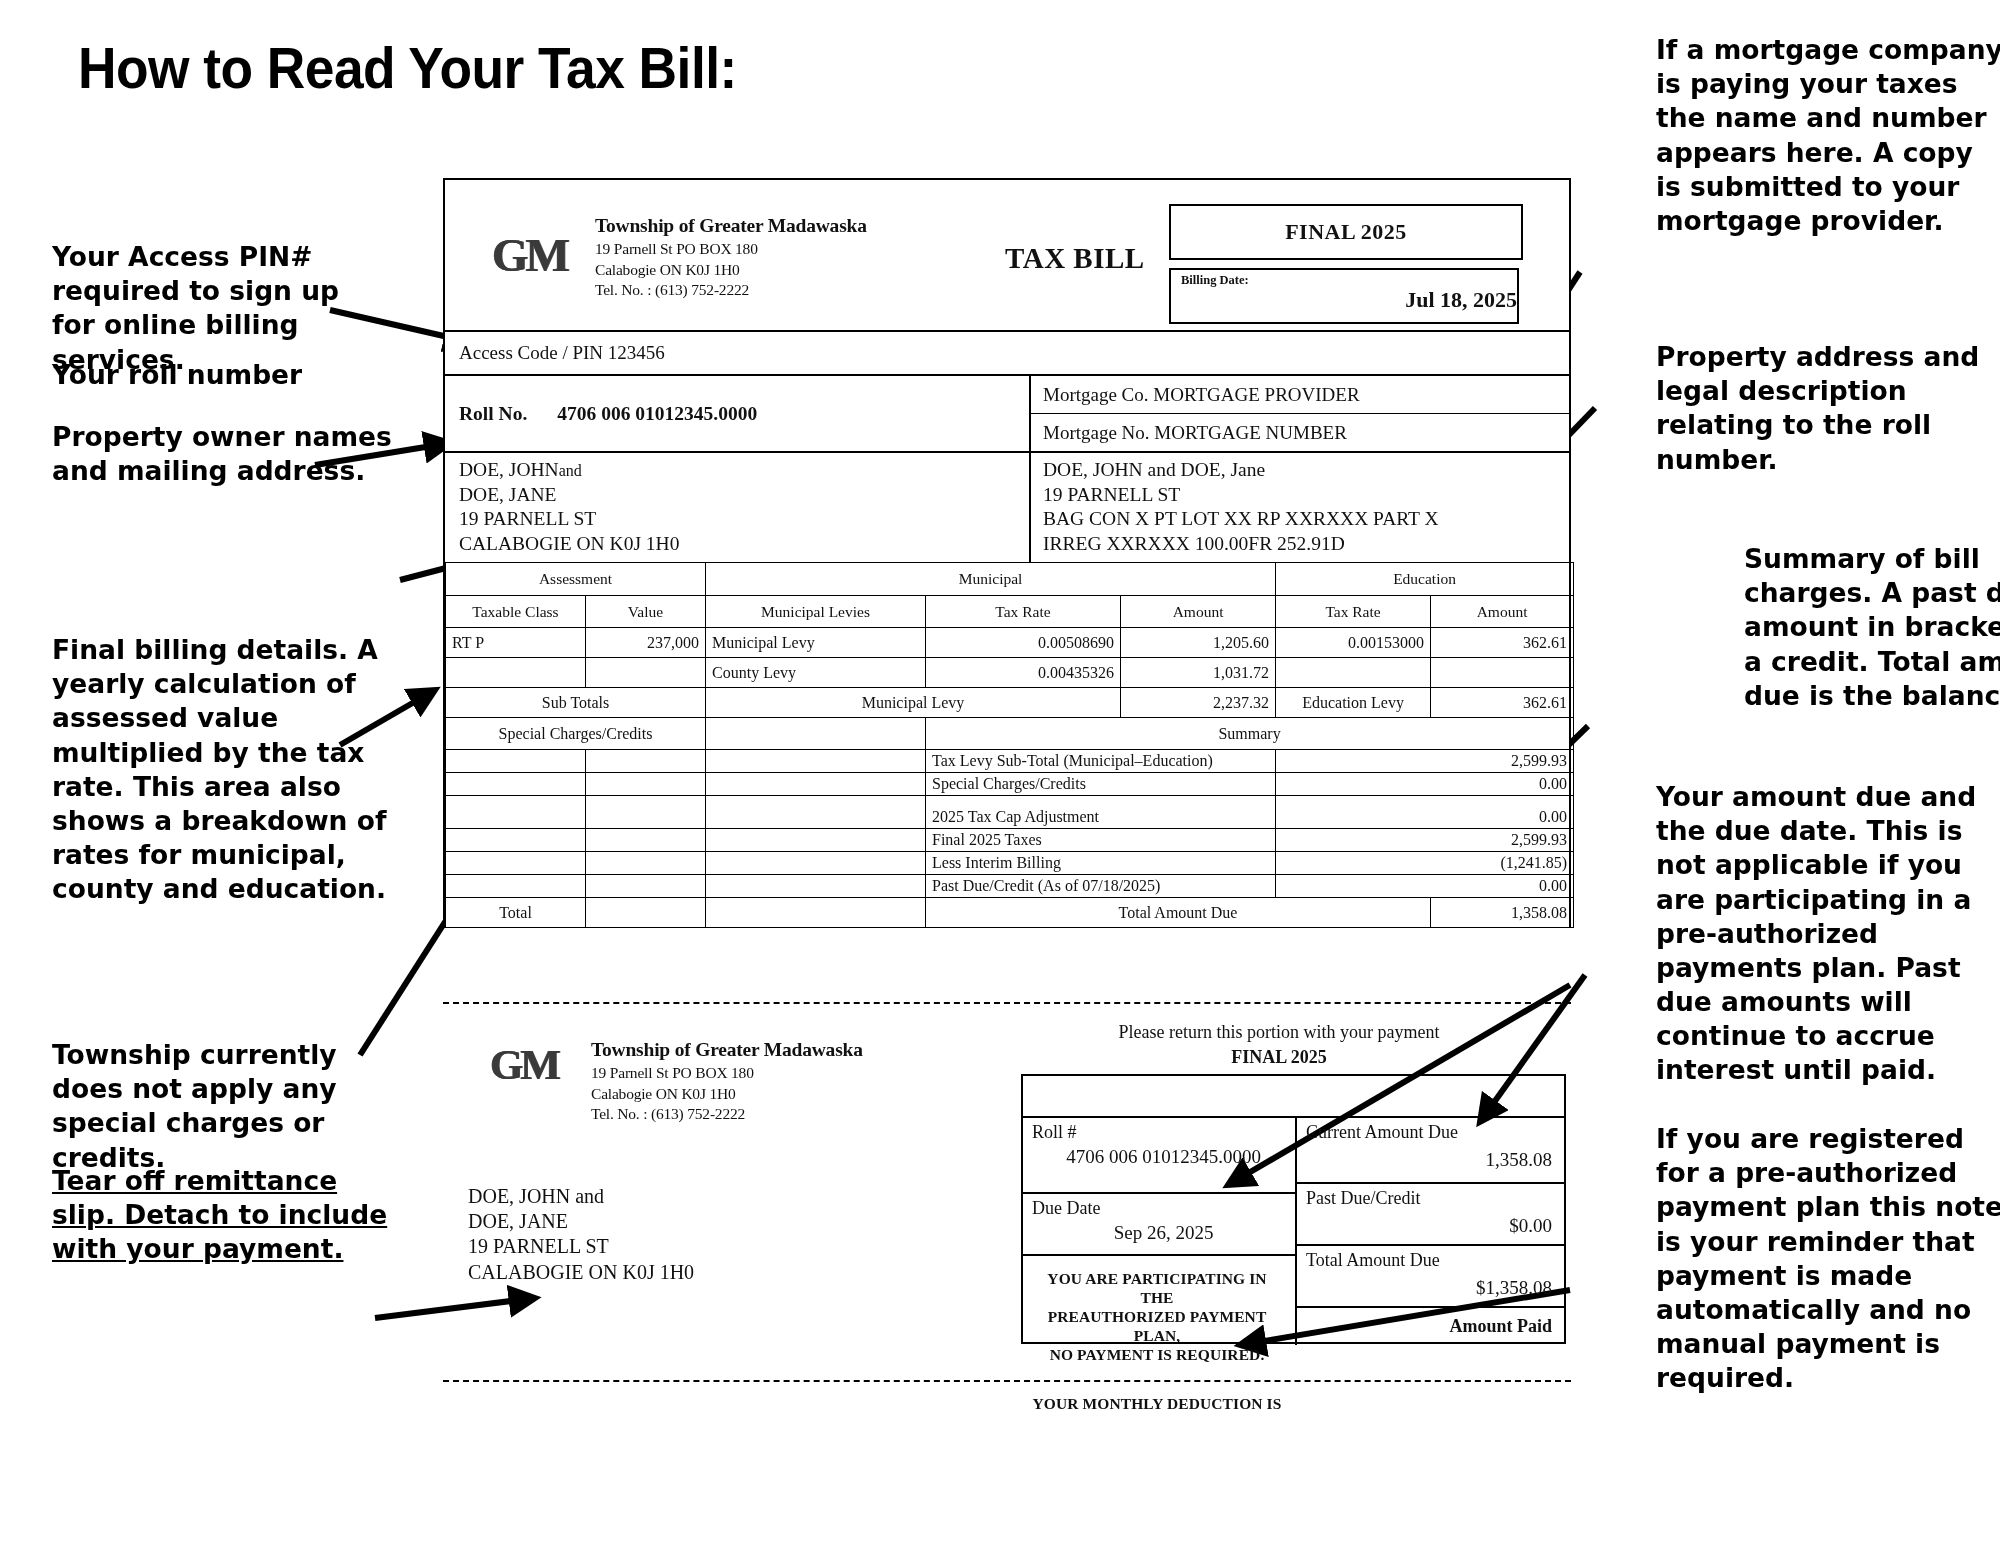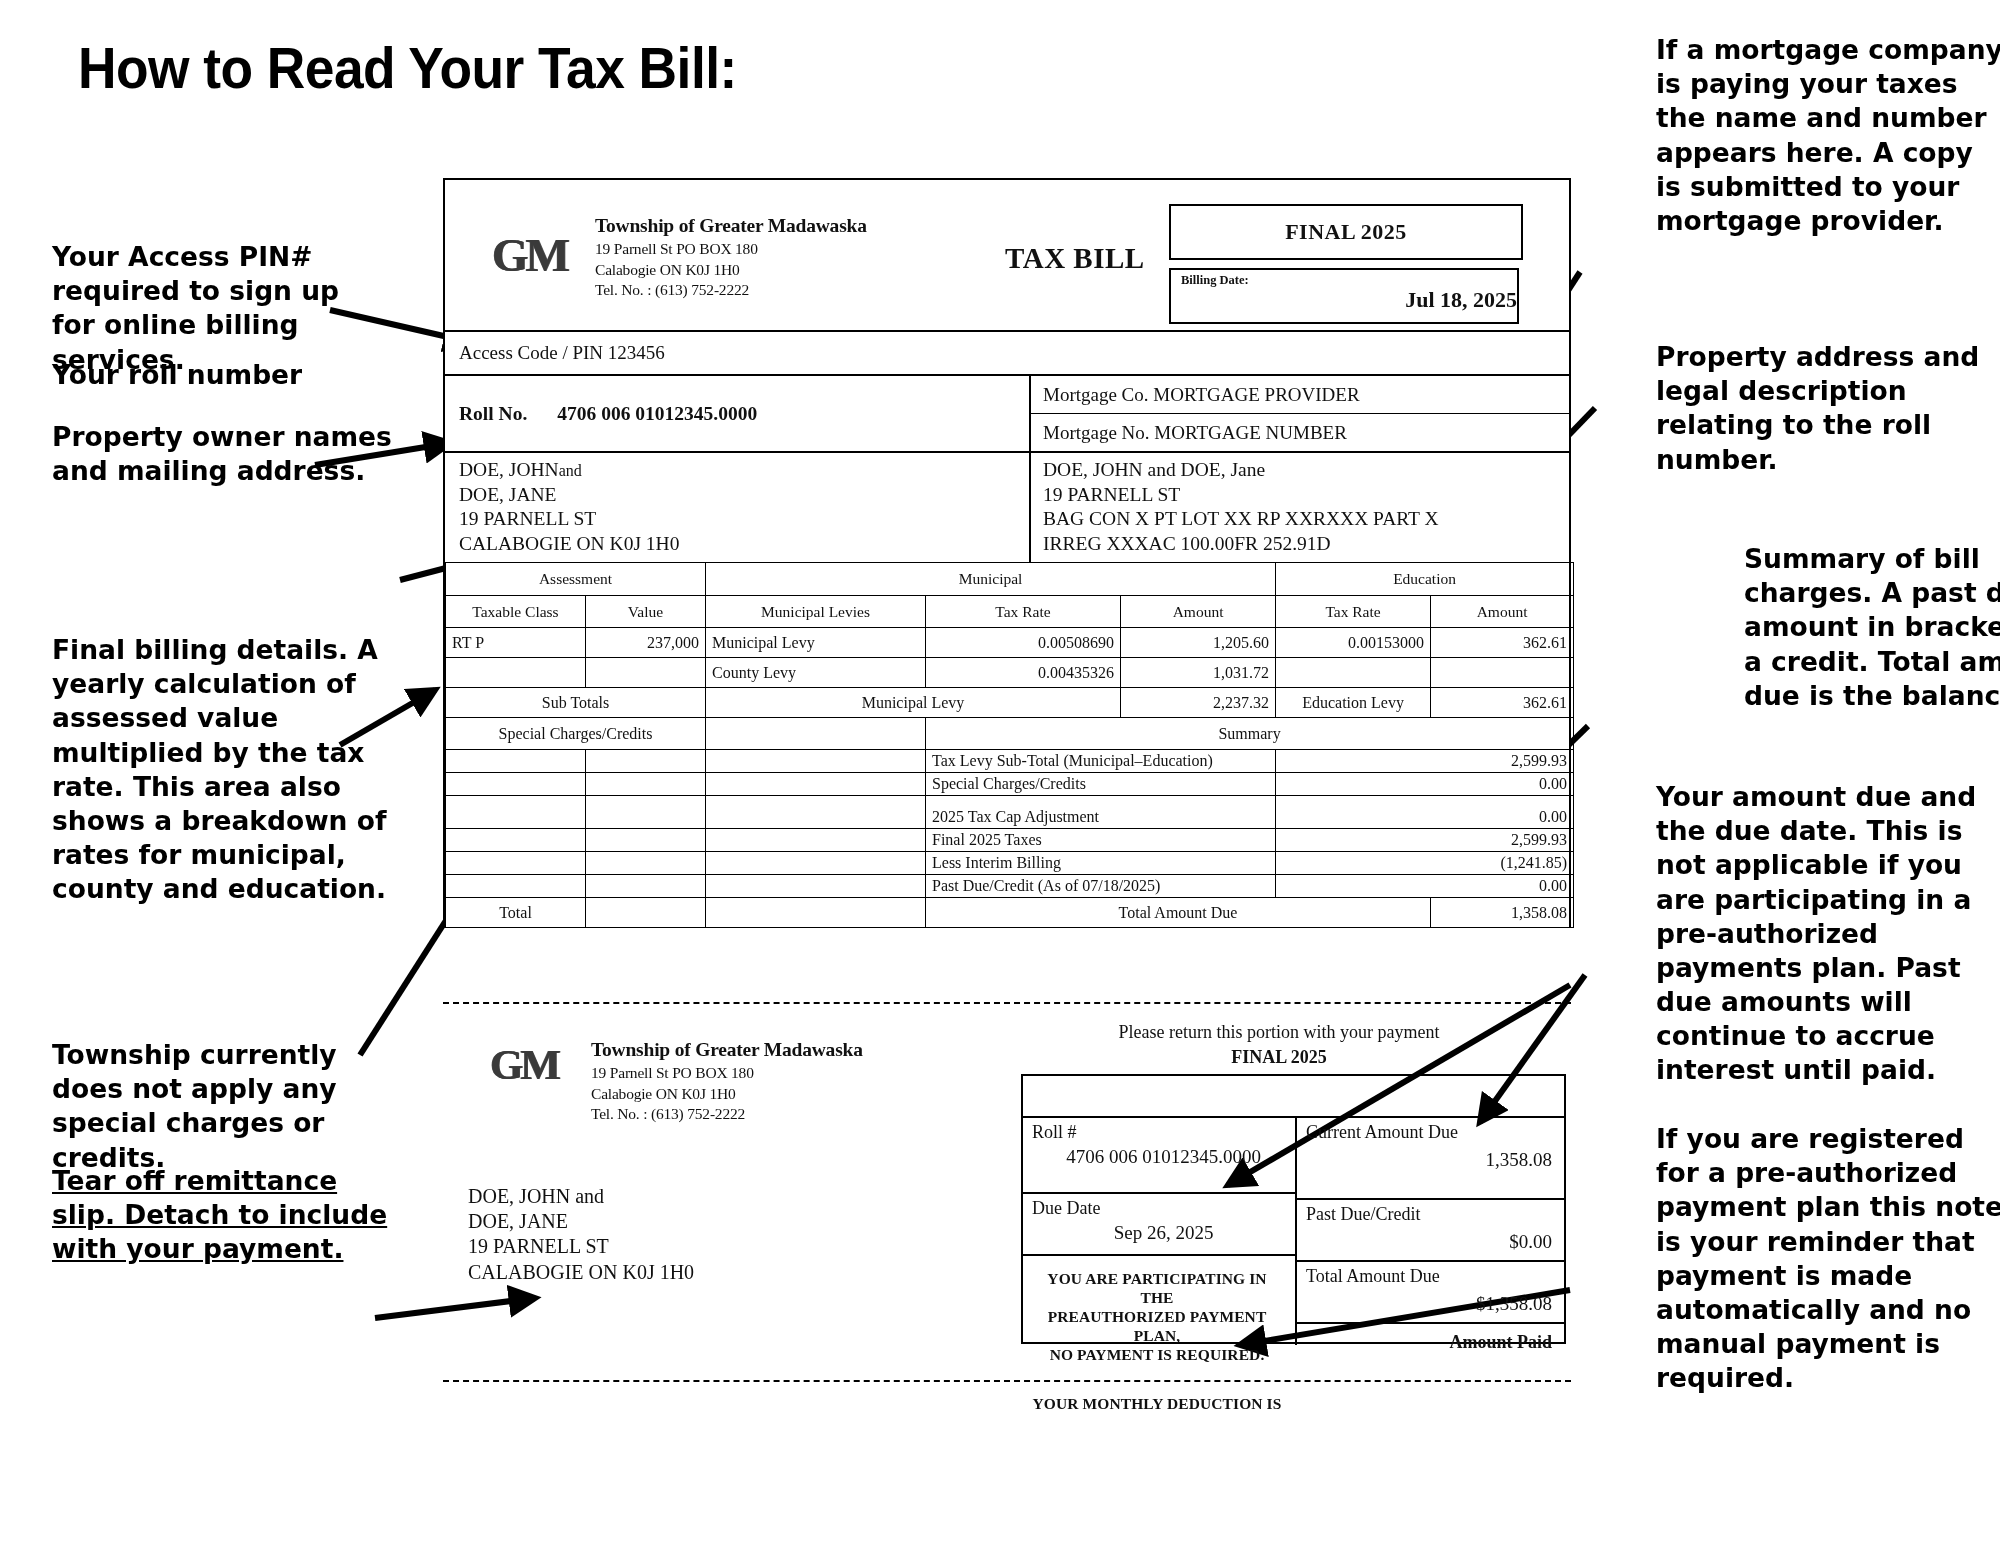--- a/index.html
+++ b/index.html
@@ -402,21 +402,21 @@
       <div class="owner-cell">
         <div><span>DOE, JOHN</span><span class="small-and">and</span></div>
         <div>DOE, JANE</div>
         <div>19 PARNELL ST</div>
         <div>CALABOGIE ON K0J 1H0</div>
       </div>
       <div class="prop-cell">
         <div>DOE, JOHN and DOE, Jane</div>
         <div>19 PARNELL ST</div>
         <div>BAG CON X PT LOT XX RP XXRXXX PART X</div>
-        <div>IRREG XXXAC 100.00FR 252.91D</div>
+        <div>IRREG XXRXXX 100.00FR 252.91D</div>
       </div>
     </div>
 
     <table class="levy">
       <colgroup>
         <col style="width:140px">
           <col style="width:120px">
         <col style="width:220px">
           <col style="width:195px">
           <col style="width:155px">
@@ -569,21 +569,21 @@
           <div class="pap-note">
             <div>YOU ARE PARTICIPATING IN THE</div>
             <div>PREAUTHORIZED PAYMENT PLAN,</div>
             <div>NO PAYMENT IS REQUIRED.</div>
           </div>
           <div class="pap-note pap-note2">YOUR MONTHLY DEDUCTION IS</div>
         </div>
       </div>
 
       <div class="stub-col-r">
-        <div class="sc bb" style="height:82px">
+        <div class="sc bb" style="height:66px">
           <div class="sc-lbl">Current Amount Due</div>
           <div class="sc-val-r">1,358.08</div>
         </div>
         <div class="sc bb" style="height:62px">
           <div class="sc-lbl">Past Due/Credit</div>
           <div class="sc-val-r">$0.00</div>
         </div>
         <div class="sc bb" style="height:62px">
           <div class="sc-lbl">Total Amount Due</div>
           <div class="sc-val-r">$1,358.08</div>

